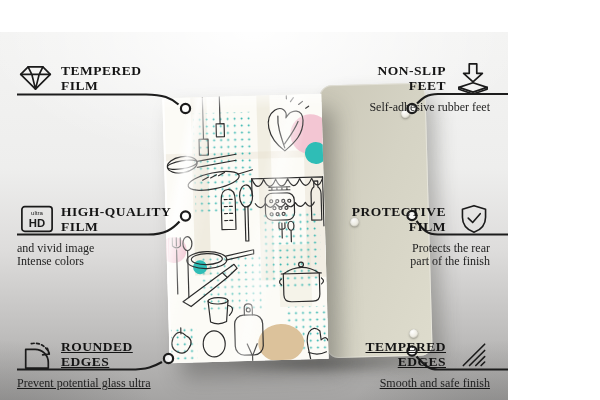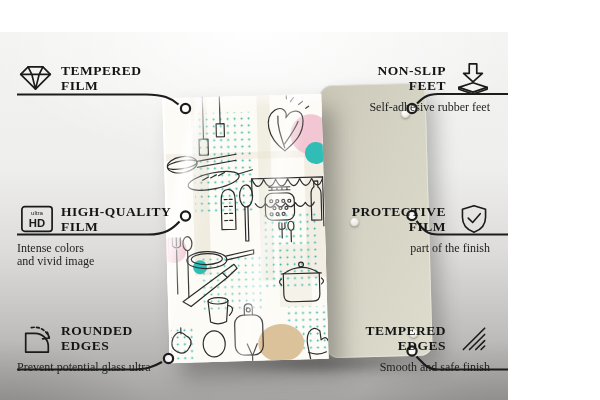--- a/index.html
+++ b/index.html
@@ -57,21 +57,21 @@
   .callout .head{display:flex; align-items:center; gap:7px;}
   .callout .icon{width:37px; height:32px; display:flex; align-items:center; justify-content:flex-end; flex:0 0 auto;}
   .callout .icon svg{display:block;}
   .ttl{font-weight:bold; font-size:13.5px; line-height:15px; letter-spacing:.5px;}
   .ttl span{display:block;}
   .sub{font-size:12px; line-height:13px; margin-top:7px; color:#1e1e1e;}
   .sub span{display:block;}
   .callout.left{left:17px; text-align:left;}
   .callout.right{right:18px; text-align:right;}
   .callout.right .head{justify-content:flex-end;}
-  .co1{top:30px;} .co2{top:171px;} .co3{top:290px;}
+  .co1{top:30px;} .co2{top:171px;} .co3{top:306px;text-decoration:underline;}
   .ico{stroke:#1a1a1a; stroke-width:1.8; fill:none; stroke-linecap:round; stroke-linejoin:round;}
 </style>
 </head>
 <body>
 
 <div class="stage">
 
   <div class="floor-shadow"></div>
 
   <div class="back-panel">
@@ -208,22 +208,22 @@
           <text x="18" y="11" text-anchor="middle" font-size="6.5" fill="#1a1a1a" font-family="Liberation Sans, sans-serif">ultra</text>
           <text x="18" y="24" text-anchor="middle" font-size="12" font-weight="bold" fill="#1a1a1a" font-family="Liberation Sans, sans-serif">HD</text>
         </svg>
       </span>
       <div class="ttl">
         <span>HIGH-QUALITY</span>
         <span>FILM</span>
       </div>
     </div>
     <div class="sub">
+      <span>and vivid image</span>
       <span>Intense colors</span>
-      <span>and vivid image</span>
     </div>
   </div>
 
   <div class="callout left co3">
     <div class="head">
       <span class="icon">
         <svg width="34" height="32" viewBox="0 0 36 34">
           <g class="ico">
             <path d="M6 32 V12 H16 A14 14 0 0 1 30 26 V32 Z"></path>
             <path d="M12 6 A16 16 0 0 1 31 17" stroke-dasharray="3 2.5"></path>
@@ -272,20 +272,21 @@
       <span class="icon">
         <svg width="32" height="32" viewBox="0 0 36 34">
           <g class="ico">
             <path d="M18 2 L31 6 V15 C31 24 26 29 18 32 C10 29 5 24 5 15 V6 Z"></path>
             <path d="M11.5 16 L16.5 21 L25 11"></path>
           </g>
         </svg>
       </span>
     </div>
     <div class="sub">
+      <span>Protects the rear</span>
       <span>part of the finish</span>
     </div>
   </div>
 
   <div class="callout right co3">
     <div class="head">
       <div class="ttl">
         <span>TEMPERED</span>
         <span>EDGES</span>
       </div>

